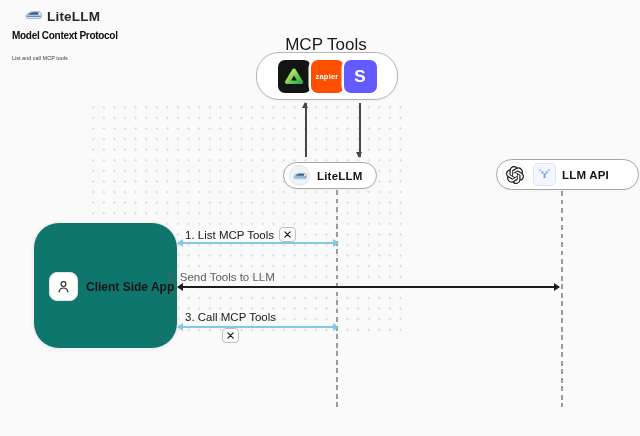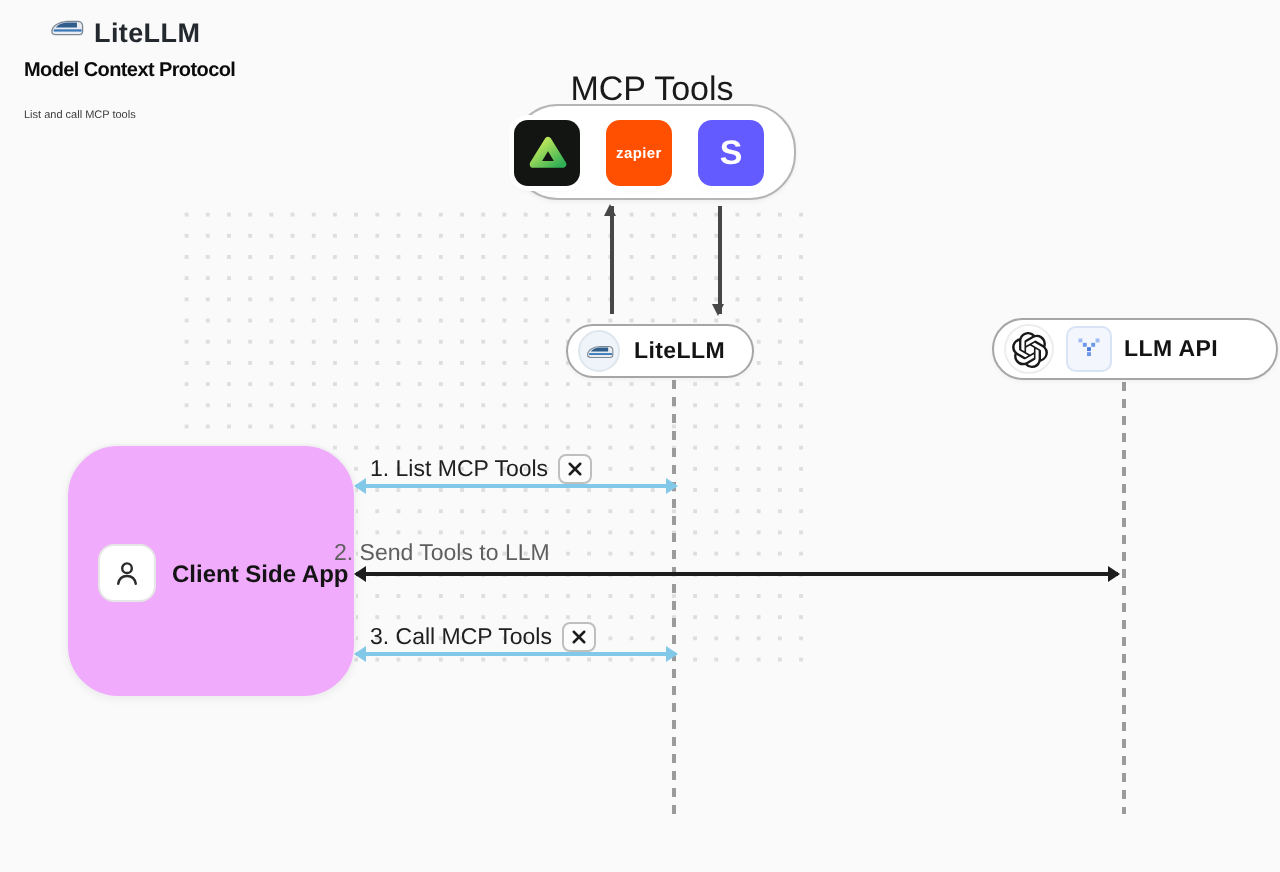--- a/index.html
+++ b/index.html
@@ -22,21 +22,21 @@
   .brand{left:25px;top:7px;display:flex;align-items:center;gap:5px;}
   .brand-name{font-size:13.5px;font-weight:700;color:#24292f;letter-spacing:.2px;}
   .page-title{left:12px;top:30px;font-size:10px;font-weight:800;color:#0b0b0b;letter-spacing:-.3px;}
   .page-subtitle{left:12px;top:55px;font-size:5.5px;color:#3c3c3c;}
 
   
   .mcp-label{left:256px;top:35px;width:140px;text-align:center;font-size:17px;font-weight:500;color:#1a1a1a;}
   .mcp-box{
     left:256px;top:52px;width:140px;height:46px;border-radius:23px;
     background:#fff;border:1px solid #b5b5b5;
-    display:flex;align-items:center;gap:13px;
+    display:flex;align-items:center;justify-content:center;
     box-shadow:0 1px 2px rgba(0,0,0,.05);
   }
   .tile{width:33px;height:33px;border-radius:7px;display:flex;align-items:center;justify-content:center;
         box-shadow:0 0 0 2.5px #fff,0 1px 3px rgba(0,0,0,.15);}
   .tile-black{background:#121512;}
   .tile-zapier{background:#FF4F00;}
   .tile-stripe{background:#635BFF;}
   .zapier-text{color:#fff;font-size:7.5px;font-weight:800;letter-spacing:.2px;}
   .stripe-text{color:#fff;font-size:17px;font-weight:800;line-height:1;}
 
@@ -51,21 +51,21 @@
   .pill{background:#fff;border:1px solid #a6a6a6;display:flex;align-items:center;box-shadow:0 1px 2px rgba(0,0,0,.04);}
   .node-litellm{left:283px;top:162px;width:94px;height:27px;border-radius:14.5px;gap:7px;padding-left:5px;box-sizing:border-box;}
   .node-llmapi{left:496px;top:159px;width:143px;height:31px;border-radius:16.5px;gap:6px;padding-left:5px;box-sizing:border-box;}
   .chip{display:flex;align-items:center;justify-content:center;background:#fff;}
   .litellm-chip{width:19px;height:19px;border-radius:50%;border:1px solid #dfe6ec;background:#eef4fa;}
   .openai-chip{width:23px;height:23px;border-radius:50%;border:1px solid #ededed;}
   .blue-chip{width:21px;height:21px;border-radius:5px;border:1px solid #d9e3f6;background:#f3f7fd;}
   .node-label{font-size:11.5px;font-weight:700;color:#141414;letter-spacing:.2px;}
 
   .client-box{left:33px;top:222px;width:143px;height:125px;border-radius:26px;
-    background:#f0abfc;border:1px solid #f0f0f0;box-shadow:0 1px 4px rgba(0,0,0,.05);}
+    background:#0f766e;border:1px solid #f0f0f0;box-shadow:0 1px 4px rgba(0,0,0,.05);}
   .client-inner{position:absolute;left:15px;top:49px;display:flex;align-items:center;gap:8px;}
   .person-chip{width:27px;height:27px;border-radius:8px;border:1px solid #e6e6e6;background:#fff;}
   .client-label{font-size:12px;font-weight:600;color:#141414;}
 
   
   .lifeline{width:2px;background:repeating-linear-gradient(to bottom,#9b9b9b 0 4.5px,transparent 4.5px 8.5px);}
   .lifeline-litellm{left:336px;top:190px;height:217px;}
   .lifeline-llm{left:561px;top:191px;height:216px;}
 
   
@@ -181,21 +181,21 @@
     </svg>
   </span>
 </div>
 <div class="abs h-arrow arrow-blue" style="left:178px;top:242px;width:160px;"></div>
 
 <div class="abs seq-label gray" style="left:167px;top:271px;">
   <span>2. Send Tools to LLM</span>
 </div>
 <div class="abs h-arrow arrow-dark" style="left:178px;top:286px;width:381px;"></div>
 
-<div class="abs seq-label" style="left:185px;top:311px;">
+<div class="abs seq-label" style="left:185px;top:311px;flex-direction:column;">
   <span>3. Call MCP Tools</span>
   <span class="tool-badge">
     <svg width="9" height="9" viewBox="0 0 12 12" stroke="#1c1c1c" stroke-width="1.7" stroke-linecap="round">
       <path d="M2.5 9.5 L9.5 2.5 M2.5 2.5 L9.5 9.5"></path>
     </svg>
   </span>
 </div>
 <div class="abs h-arrow arrow-blue" style="left:178px;top:326px;width:160px;"></div>
 
 </body></html>

